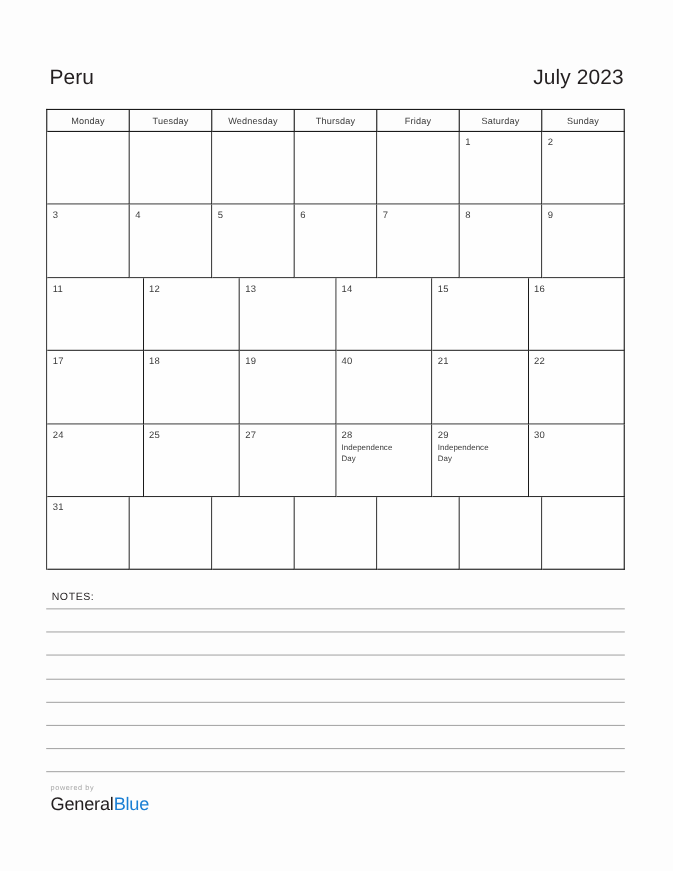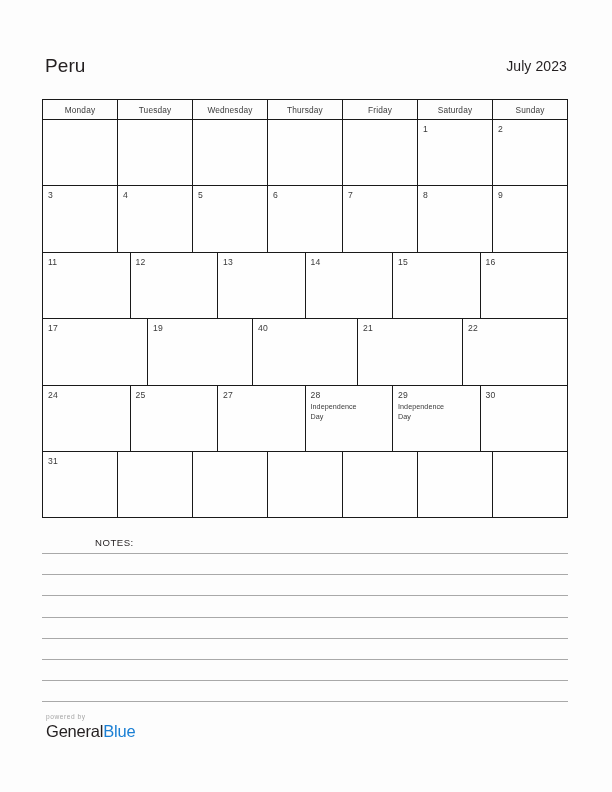--- a/index.html
+++ b/index.html
@@ -25,32 +25,32 @@
   }
 
   
   .header {
     position: absolute;
     left: 45px;
     top: 50px;
     width: 522px;
     height: 32px;
     display: flex;
-    align-items: center;
+    align-items: flex-end;
     justify-content: space-between;
   }
   .country-title {
     font-size: 19px;
     color: #231f20;
     letter-spacing: 0.1px;
     line-height: 22px;
     font-weight: 400;
   }
   .month-title {
-    font-size: 14px;
+    font-size: 19px;
     color: #231f20;
     letter-spacing: 0.1px;
     line-height: 22px;
     font-weight: 400;
     text-align: right;
   }
 
   
   .calendar {
     position: absolute;
@@ -114,21 +114,20 @@
     top: 536px;
     width: 526px;
   }
   .notes-label {
     font-size: 9.6px;
     color: #231f20;
     letter-spacing: 0.5px;
     line-height: 13px;
     padding-left: 5px;
     margin-bottom: 4px;
-    margin-left: 48px;
   }
   .notes-lines {
     width: 526px;
   }
   .note-line {
     width: 526px;
     height: 1px;
     background: #a9a9a9;
     margin-bottom: 20.2px;
   }
@@ -240,20 +239,23 @@
           </div>
           <div class="cal-cell">
             <span class="day-num">16</span>
           </div>
         </div>
         <div class="cal-row">
           <div class="cal-cell">
             <span class="day-num">17</span>
           </div>
           <div class="cal-cell">
+            <span class="day-num">18</span>
+          </div>
+          <div class="cal-cell">
             <span class="day-num">19</span>
           </div>
           <div class="cal-cell">
             <span class="day-num">40</span>
           </div>
           <div class="cal-cell">
             <span class="day-num">21</span>
           </div>
           <div class="cal-cell">
             <span class="day-num">22</span>

